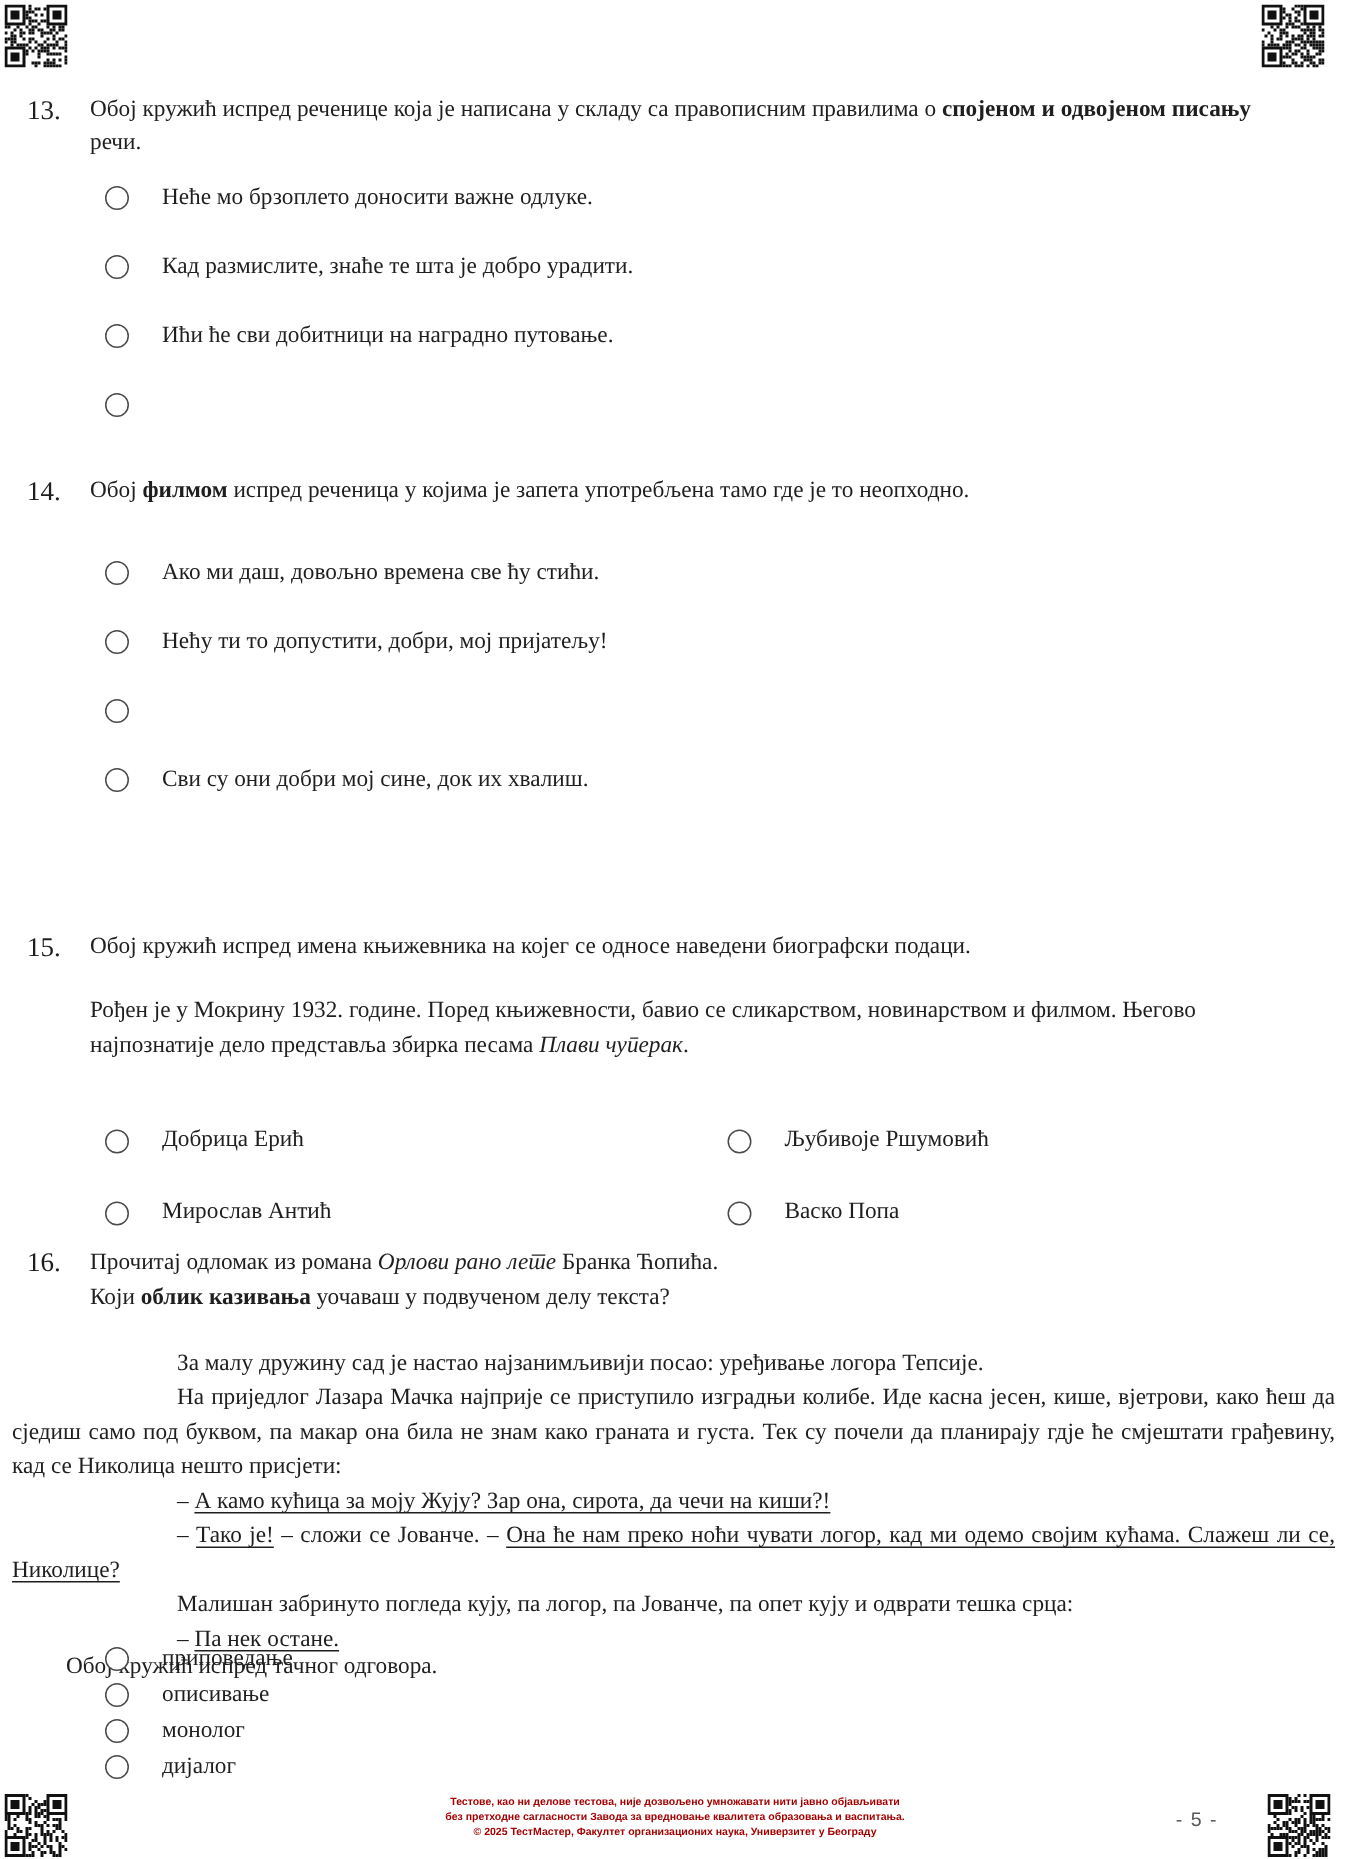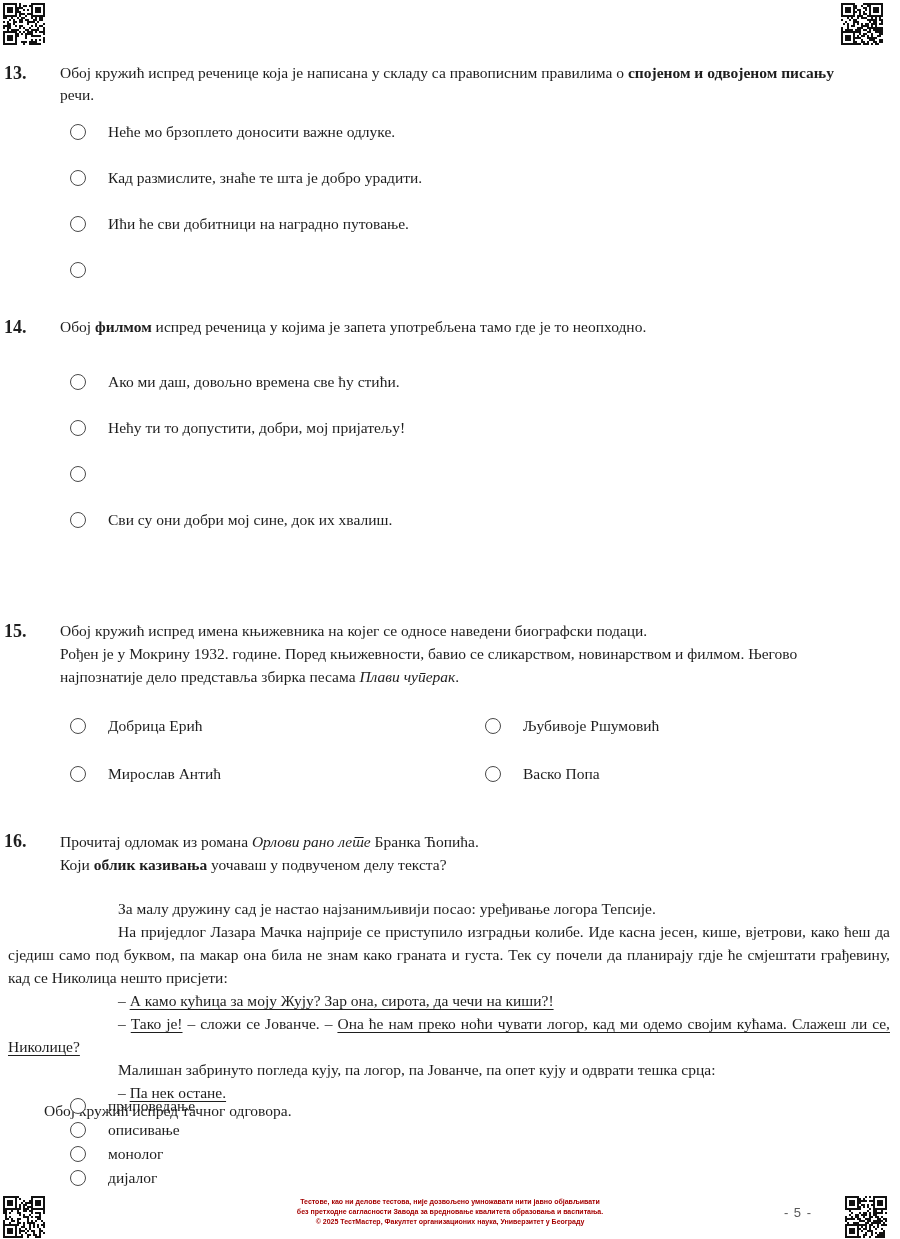--- a/index.html
+++ b/index.html
@@ -3,32 +3,32 @@
 <meta charset="utf-8">
 <style>
   html,body{margin:0;padding:0;}
   body{
     width:900px;height:1239px;background:#ffffff;position:relative;
     font-family:"Liberation Serif","DejaVu Serif",serif;
     color:#1e1e1e;overflow:hidden;
   }
   .qr{position:absolute;width:42px;height:42px;}
   .question{position:absolute;left:0;right:44px;display:flex;}
-  .qnum{width:60px;box-sizing:border-box;padding-left:4px;font-weight:bold;font-size:18px;line-height:22px;}
+  .qnum{width:60px;box-sizing:border-box;padding-left:18px;font-weight:normal;font-size:18px;line-height:22px;}
   .qbody{flex:1;font-size:15.5px;line-height:22px;}
   .prompt b{font-weight:bold;}
   .prompt i{font-style:italic;}
   .opts{margin-top:16px;}
   .opt{display:flex;align-items:flex-start;height:46px;}
   .radio{flex:0 0 auto;width:14px;height:14px;border:1px solid #4a4a4a;border-radius:50%;
          margin-left:10px;margin-top:2px;background:#fff;cursor:pointer;}
   .opt-label{margin-left:22px;font-size:15.5px;line-height:20px;}
   .opts-grid{display:grid;grid-template-columns:415px 1fr;margin-top:28px;}
-  .opts-grid .opt{height:48px;}
-  .bio{line-height:23px;max-width:800px;font-family:Liberation Serif, serif;}
+  .opts-grid .opt{height:48px;align-items:center;}
+  .bio{margin-top:20px;line-height:23px;max-width:800px;font-family:Liberation Serif, serif;}
   .passage{position:absolute;left:8px;right:10px;top:897px;font-size:15.5px;line-height:23px;}
   .passage p{margin:0;text-indent:110px;text-align:justify;}
   .u{text-decoration:underline;text-underline-offset:3px;text-decoration-thickness:1px;}
   .answer-prompt{position:absolute;left:44px;top:1100px;font-size:15.5px;line-height:22px;}
   .final-opts{position:absolute;left:60px;top:1096px;display:flex;flex-direction:column;}
   .final-opts .opt{width:207px;height:24px;}
   .footer{position:absolute;left:0;right:0;top:1197px;text-align:center;
           font-family:"Liberation Sans","DejaVu Sans",sans-serif;
           font-size:7px;line-height:10px;font-weight:bold;color:#a40000;}
   .page-num{position:absolute;top:1205px;right:88px;font-size:13px;color:#595959;

